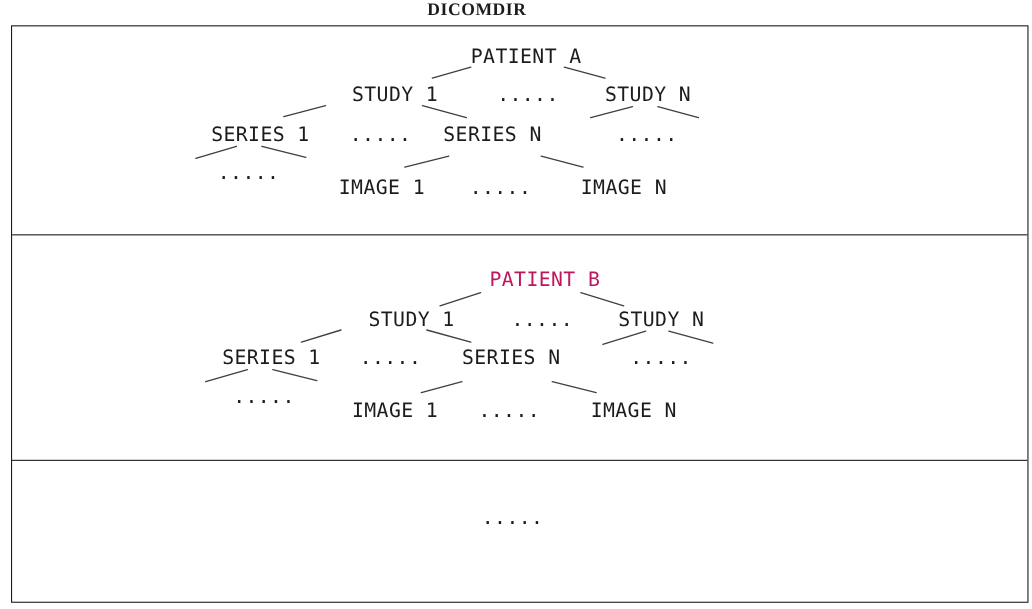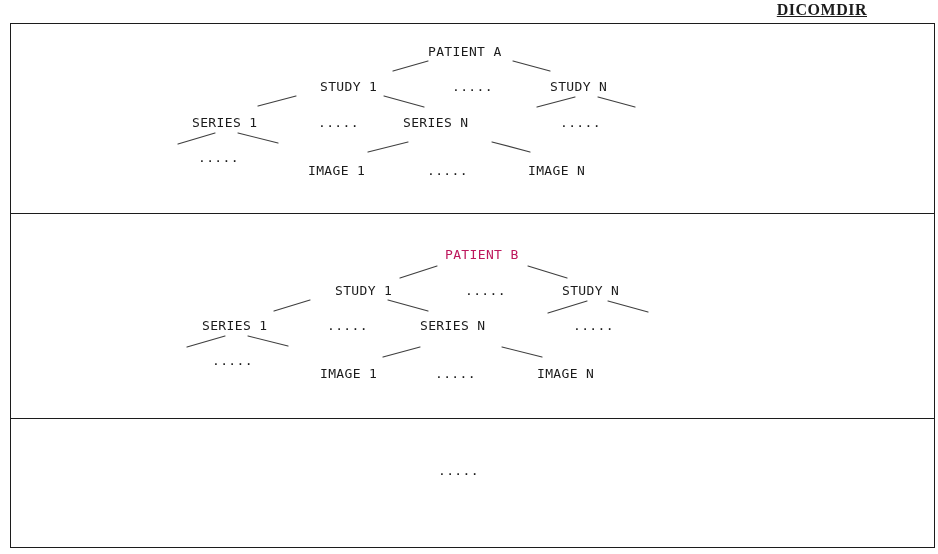--- a/index.html
+++ b/index.html
@@ -12,27 +12,26 @@
     height: 554px;
     background: #ffffff;
     overflow: hidden;
     font-family: "DejaVu Sans Mono", monospace;
   }
   .page-title {
     position: absolute;
     top: 1px;
     left: 0;
     width: 867px;
-    text-align: right;
+    text-align: center;
     font-family: "Liberation Serif", serif;
     font-weight: bold;
     font-size: 16px;
     letter-spacing: 0.5px;
     color: #1c1c1c;
-    text-decoration: underline;
   }
   .outer-box {
     position: absolute;
     left: 10px;
     top: 23px;
     width: 923px;
     height: 523px;
     border: 1px solid #1c1c1c;
     background: #ffffff;
   }
@@ -54,21 +53,21 @@
   }
   .connector-svg {
     position: absolute;
     left: 0;
     top: 0;
     pointer-events: none;
   }
   .tree-node {
     position: absolute;
     font-family: "DejaVu Sans Mono", monospace;
-    font-size: 13px;
+    font-size: 18px;
     line-height: 15px;
     letter-spacing: 0.35px;
     white-space: pre;
     color: #1c1c1c;
     text-align: center;
   }
 </style>
 </head>
 <body>
 

